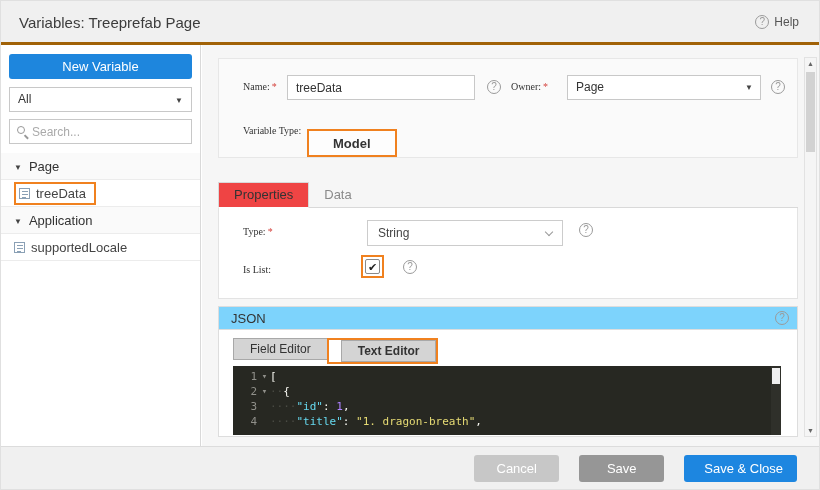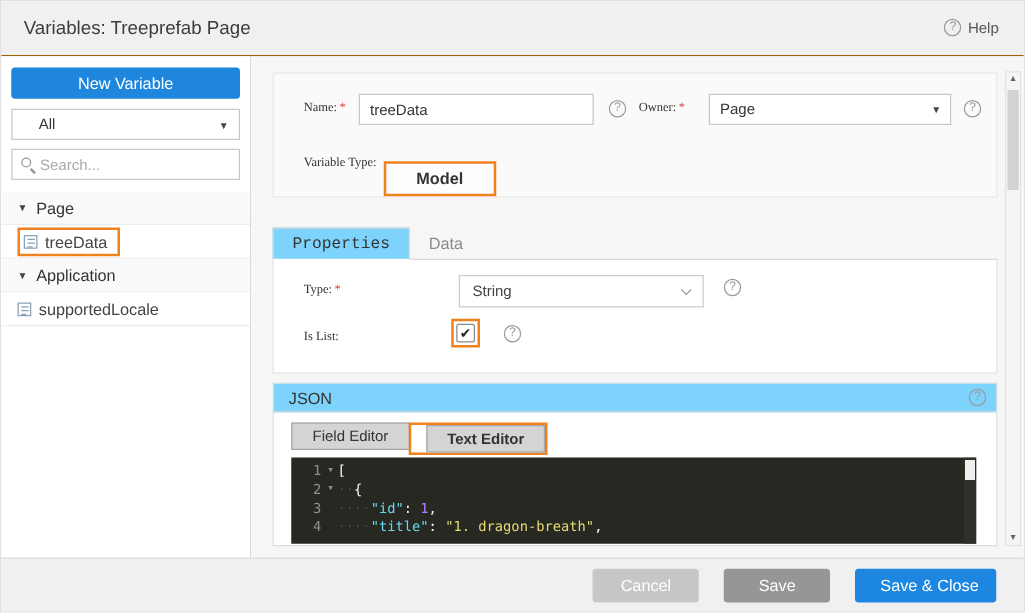--- a/index.html
+++ b/index.html
@@ -1,29 +1,29 @@
 <!DOCTYPE html>
 <html><head>
 <meta charset="utf-8">
 <style>
   * { margin:0; padding:0; box-sizing:border-box; }
   body { font-family:"Liberation Sans", sans-serif; background:#fff; }
   .app { position:relative; width:820px; height:490px; background:#fff; overflow:hidden; border:1px solid #e0e0e0; }
 
   
-  .topbar { position:absolute; top:0; left:0; right:0; height:44px; background:#f0f0f0; border-bottom:1px solid #a16207; }
+  .topbar { position:absolute; top:0; left:0; right:0; height:44px; background:#f0f0f0; border-bottom:3px solid #a16207; }
   .app-title { position:absolute; left:18px; top:13px; font-size:15px; color:#3c3c3c; }
   .help-link { position:absolute; right:20px; top:14px; font-size:12px; color:#555; display:flex; align-items:flex-end; gap:5px; cursor:pointer; }
   .q-icon { display:inline-block; width:14px; height:14px; border:1px solid #9a9a9a; border-radius:50%; color:#9a9a9a; font-size:10px; line-height:12px; text-align:center; }
   .q-icon::before { content:"?"; }
 
   
   .sidebar { position:absolute; top:44px; left:0; width:200px; bottom:43px; background:#fff; border-right:1px solid #d9d9d9; }
   .new-var-btn { position:absolute; left:8px; top:9px; width:183px; height:25px; background:#1e86dd; color:#fff; border:none; border-radius:3px; font-size:13px; font-family:inherit; cursor:pointer; }
-  .filter-select { position:absolute; left:8px; top:42px; width:183px; height:25px; border:1px solid #c8c8c8; background:#fff; font-size:12px; color:#333; line-height:23px; padding-left:21px; cursor:pointer; }
+  .filter-select { position:absolute; left:8px; top:42px; width:183px; height:25px; border:1px solid #c8c8c8; background:#fff; font-size:12px; color:#333; line-height:23px; padding-left:8px; cursor:pointer; }
   .filter-caret { position:absolute; right:8px; top:1px; font-size:8px; color:#444; line-height:23px; }
   .filter-caret::before { content:"▼"; }
   .search-box { position:absolute; left:8px; top:74px; width:183px; height:25px; border:1px solid #c8c8c8; background:#fff; }
   .search-icon { position:absolute; left:7px; top:6px; width:8px; height:8px; border:1.5px solid #999; border-radius:50%; }
   .search-icon::after { content:""; position:absolute; width:5px; height:1.5px; background:#999; transform:rotate(45deg); left:6px; top:9px; }
   .search-input { position:absolute; left:22px; top:1px; width:155px; height:21px; border:none; outline:none; font-size:12px; color:#333; font-family:inherit; }
   .search-input::placeholder { color:#aaa; }
   .tree { position:absolute; left:0; top:108px; right:0; }
   .tree-row { height:27px; border-bottom:1px solid #ececec; display:flex; align-items:center; font-size:13px; color:#333; cursor:pointer; background:#fff; }
   .tree-row.group { padding-left:13px; background:#fafafa; }
@@ -49,21 +49,21 @@
   .owner-select { position:absolute; left:348px; top:16px; width:194px; height:25px; border:1px solid #c8c8c8; background:#fff; font-size:12px; color:#333; line-height:23px; padding-left:8px; cursor:pointer; }
   .owner-caret { position:absolute; right:7px; top:0; font-size:8px; color:#444; line-height:23px; }
   .owner-caret::before { content:"▼"; }
   .help-owner { position:absolute; left:552px; top:21px; }
   .vt-label { position:absolute; left:24px; top:66px; }
   .vt-value-box { position:absolute; left:88px; top:70px; border:2px solid #f0811f; padding:3px 24px; background:#fdfdfd; }
   .vt-value { font-size:13px; font-weight:bold; color:#333; }
 
   .tabs { position:absolute; left:16px; top:139px; width:580px; height:24px; border-bottom:1px solid #d9d9d9; display:flex; align-items:flex-end; }
   .tab { padding:4px 15px 5px; font-size:13px; color:#8a8a8a; cursor:pointer; }
-  .tab.active { background:#7dd3fc; border:1px solid #d9d9d9; border-bottom:1px solid #fff; margin-bottom:-1px; color:#333;font-family:Liberation Mono, monospace; }
+  .tab.active { background:#ef4444; border:1px solid #d9d9d9; border-bottom:1px solid #fff; margin-bottom:-1px; color:#333; }
 
   .props-panel { position:absolute; left:16px; top:163px; width:580px; height:91px; background:#fff; border:1px solid #e3e3e3; border-top:none; }
   .type-label { position:absolute; left:24px; top:18px; }
   .type-select { position:absolute; left:148px; top:12px; width:196px; height:26px; border:1px solid #ccc; background:#fff; font-size:12px; color:#444; line-height:24px; padding-left:10px; cursor:pointer; }
   .chevron { position:absolute; right:10px; top:8px; width:6px; height:6px; border-right:1px solid #999; border-bottom:1px solid #999; transform:rotate(45deg); }
   .help-type { position:absolute; left:360px; top:15px; }
   .islist-label { position:absolute; left:24px; top:56px; }
   .cb-hl { position:absolute; left:142px; top:47px; border:2px solid #f0811f; padding:2px; display:flex; }
   .checkbox { width:15px; height:15px; border:1px solid #8a8a8a; border-radius:2px; background:#fff; font-size:11px; line-height:14px; text-align:center; color:#222; cursor:pointer; }
   .checkbox.checked::after { content:"✔"; }

